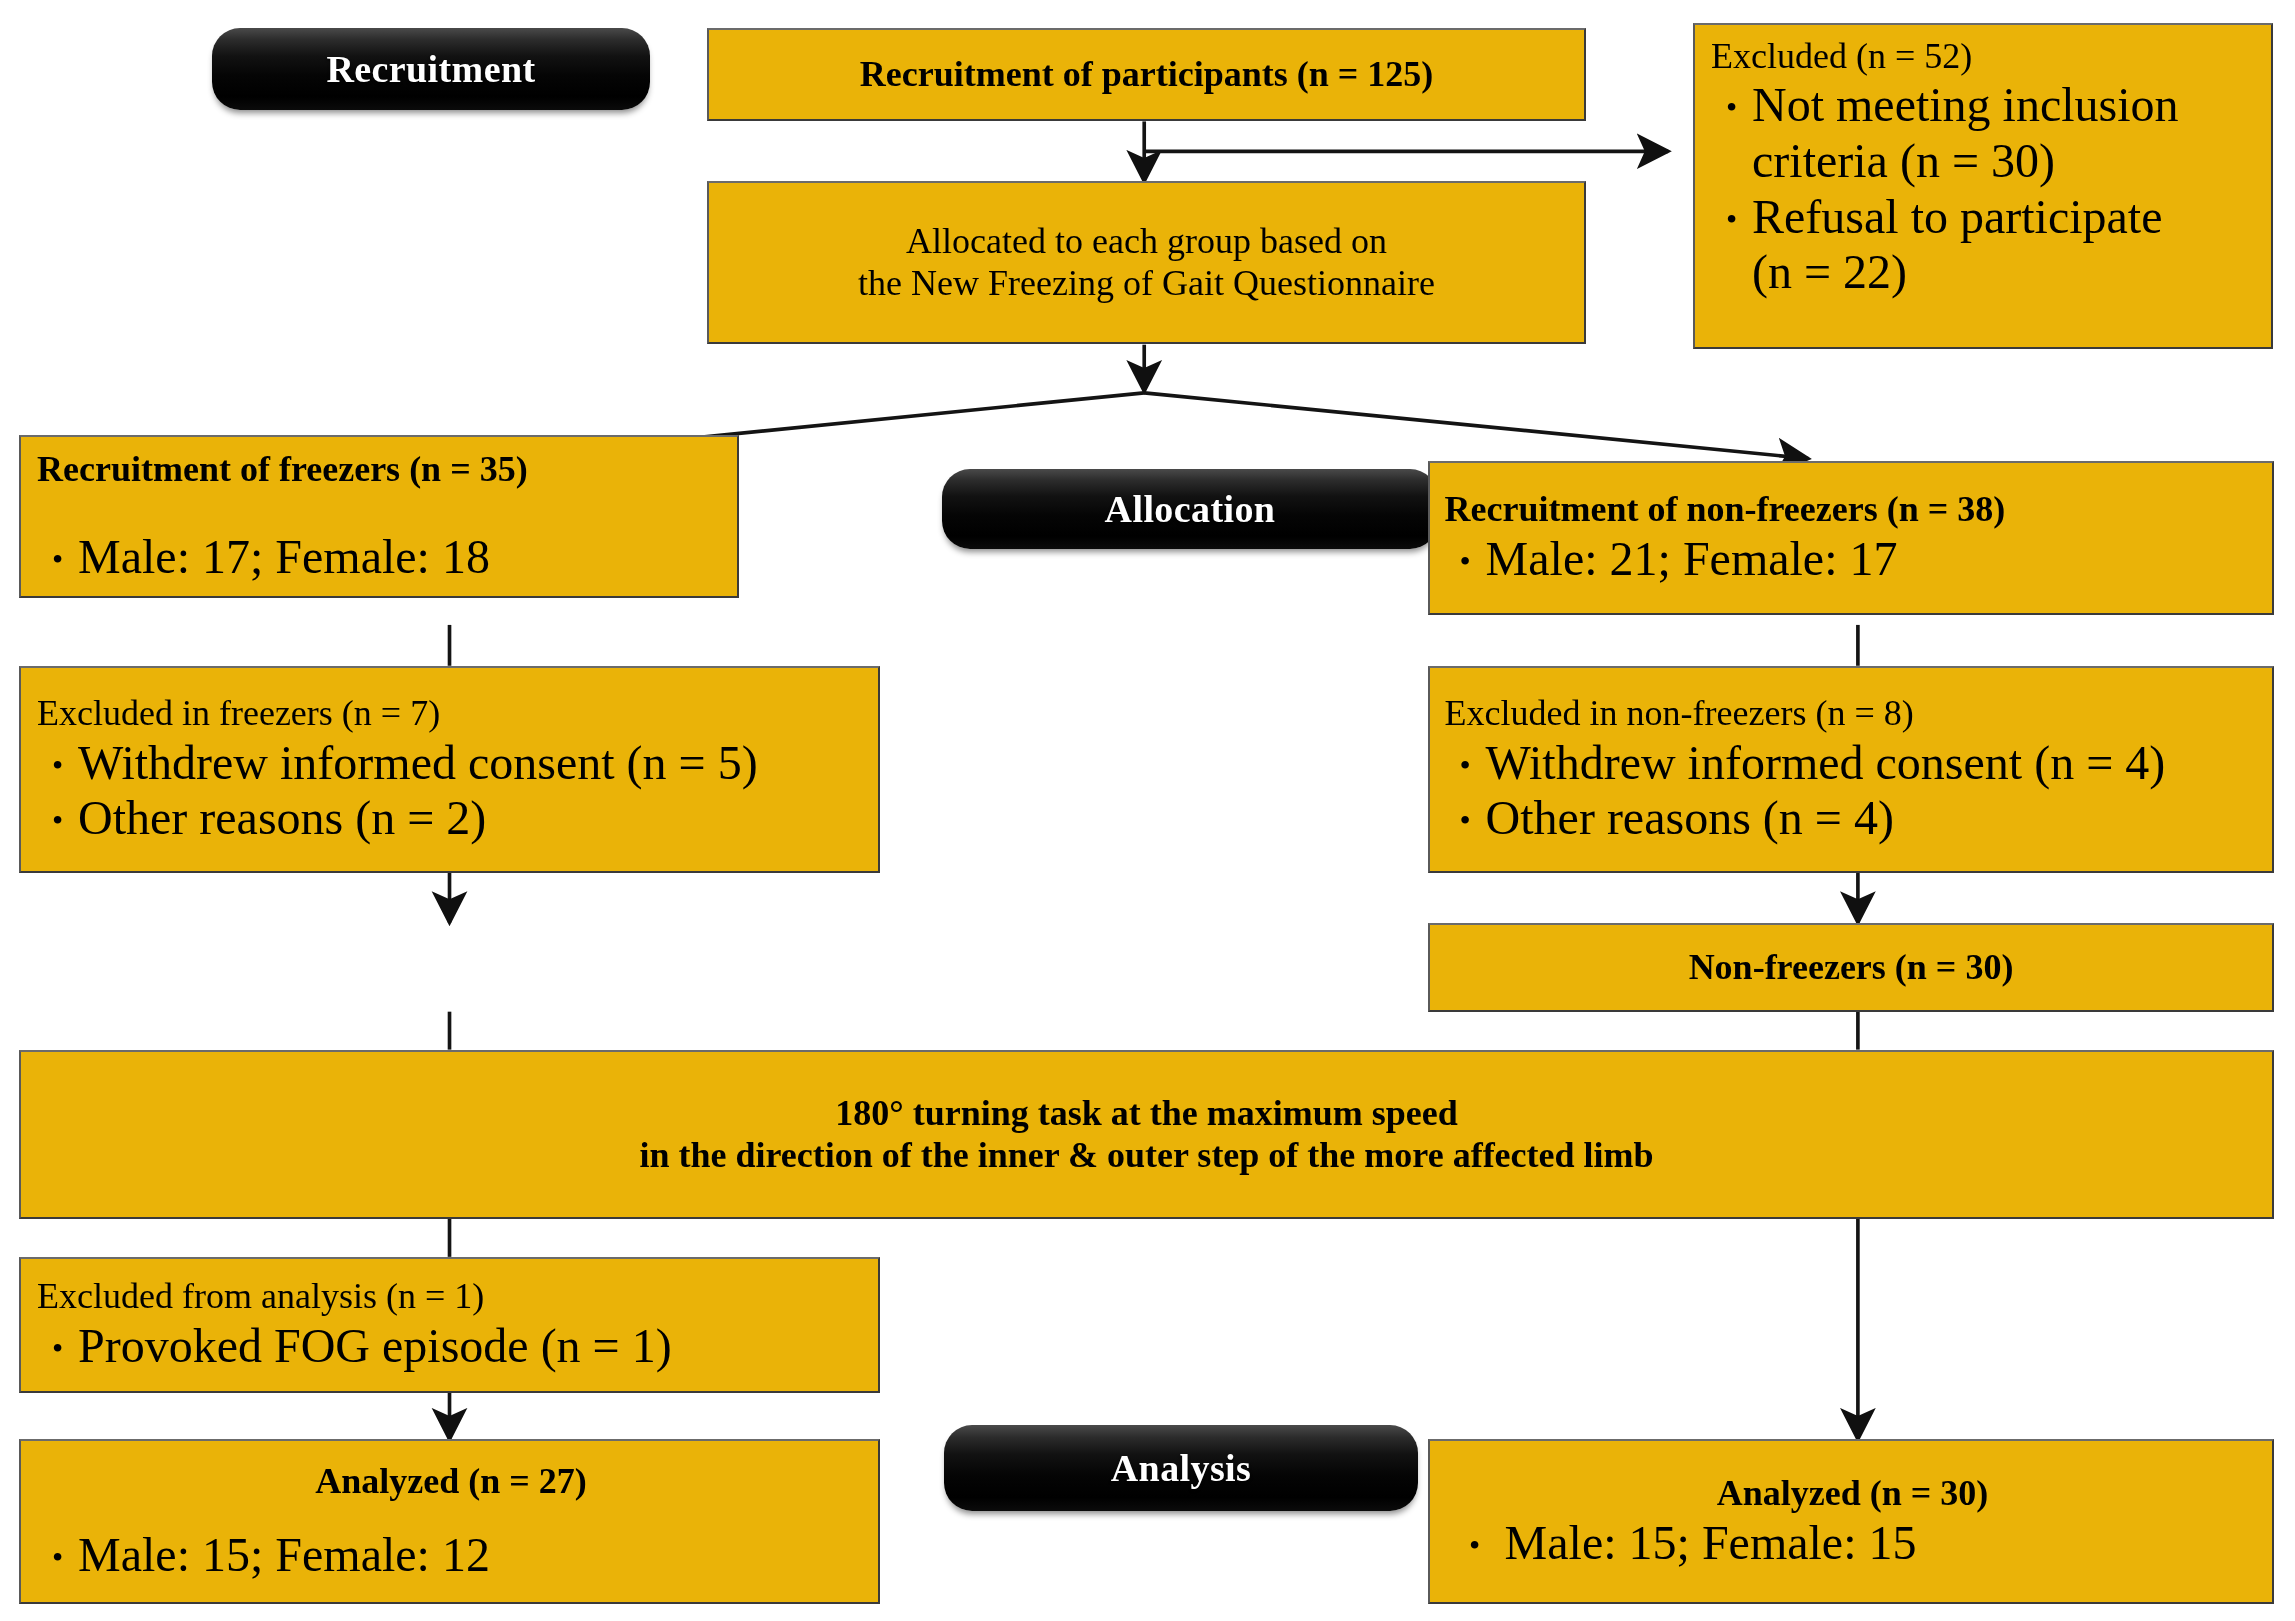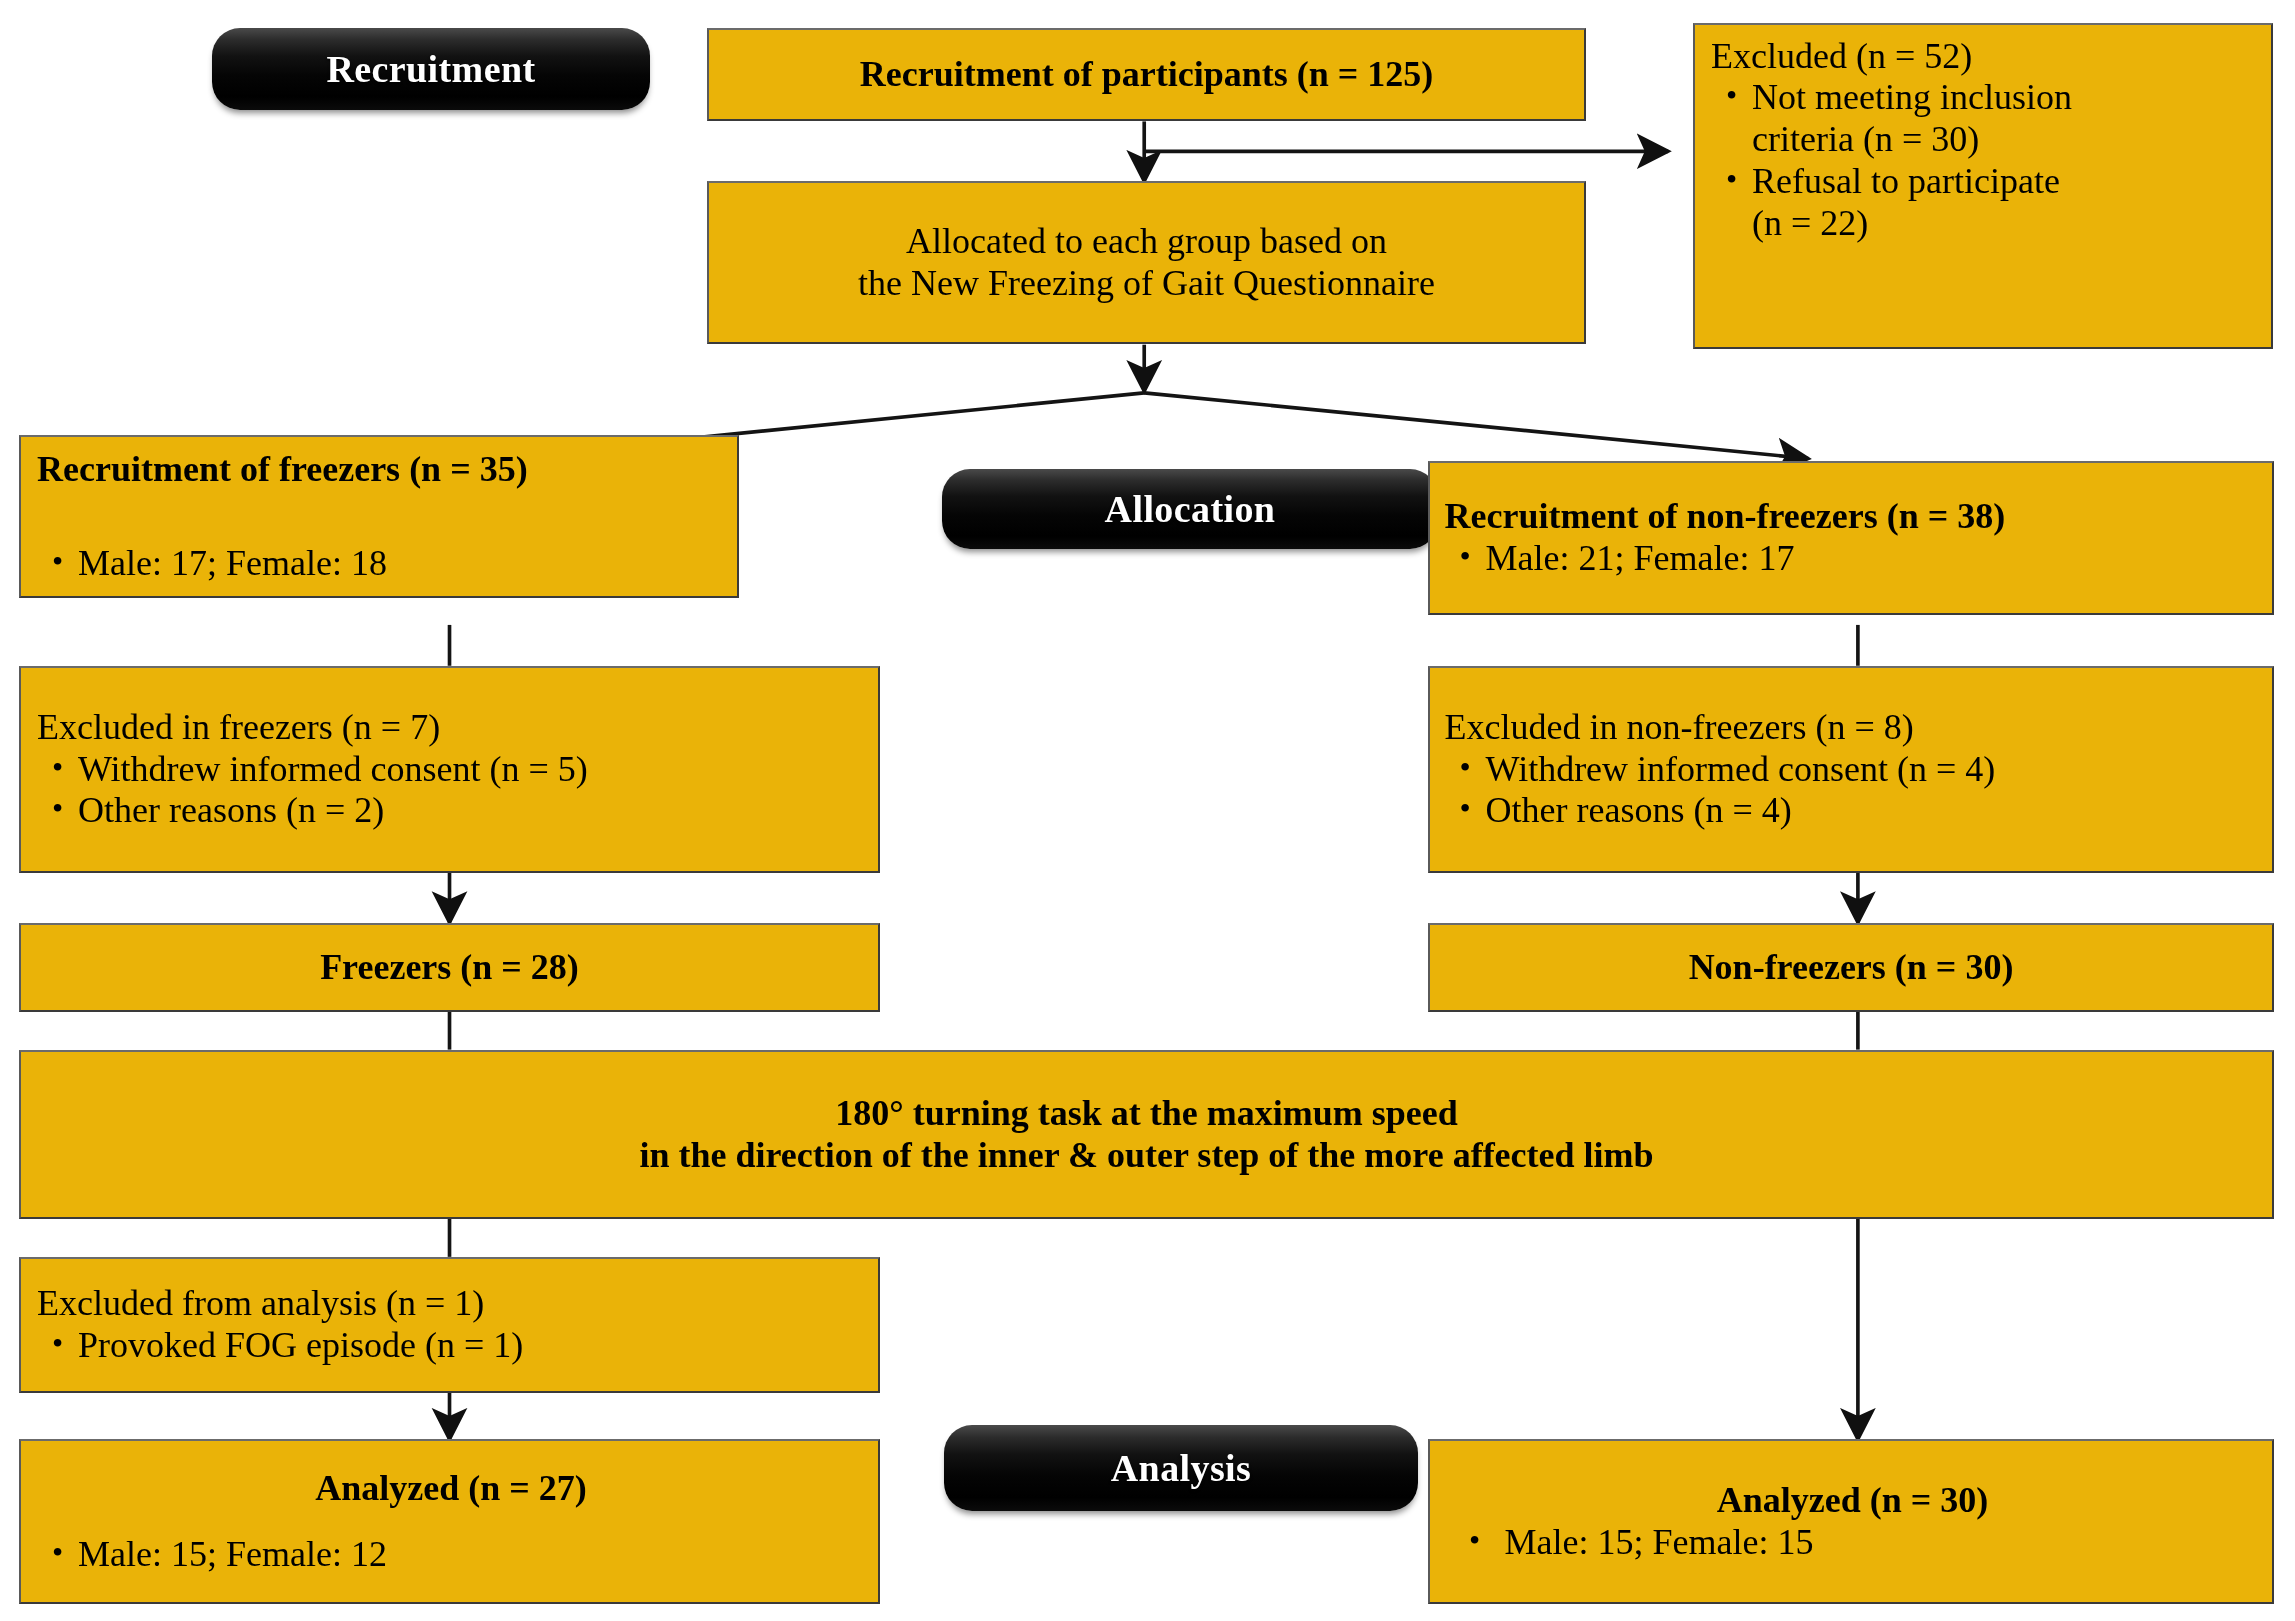--- a/index.html
+++ b/index.html
@@ -51,21 +51,21 @@
     flex: 0 0 auto;
     width: 41px;
     text-align: center;
     font-size: 32px;
     line-height: 1;
     position: relative;
     top: -2.9px;
   }
   .bullet .btxt {
     flex: 1 1 auto;
-    font-size: 36px;
+    font-size: 48px;
     line-height: 1.16;
   }
   .bullet.indent .dot { width: 60px; }
 
   
   .pill {
     position: absolute;
     box-sizing: border-box;
     border-radius: 28px;
     background: #0c0c0c;
@@ -200,23 +200,20 @@
     <div class="bullet">
       <span class="dot">•</span>
       <span class="btxt">Withdrew informed consent (n = 4)</span>
     </div>
     <div class="bullet">
       <span class="dot">•</span>
       <span class="btxt">Other reasons (n = 4)</span>
     </div>
   </div>
 
-  <div class="box pad" style="left:19px; top:923px; width:861px; height:89px;">
-    <span class="ln bold center">Freezers (n = 28)</span>
-  </div>
 
   <div class="box pad" style="left:1428px; top:923px; width:846px; height:89px;">
     <span class="ln bold center">Non-freezers (n = 30)</span>
   </div>
 
   <div class="box pad" style="left:19px; top:1050px; width:2255px; height:169px;">
     <span class="ln bold center">180° turning task at the maximum speed</span>
     <span class="ln bold center">in the direction of the inner &amp; outer step of the more affected limb</span>
   </div>
 

